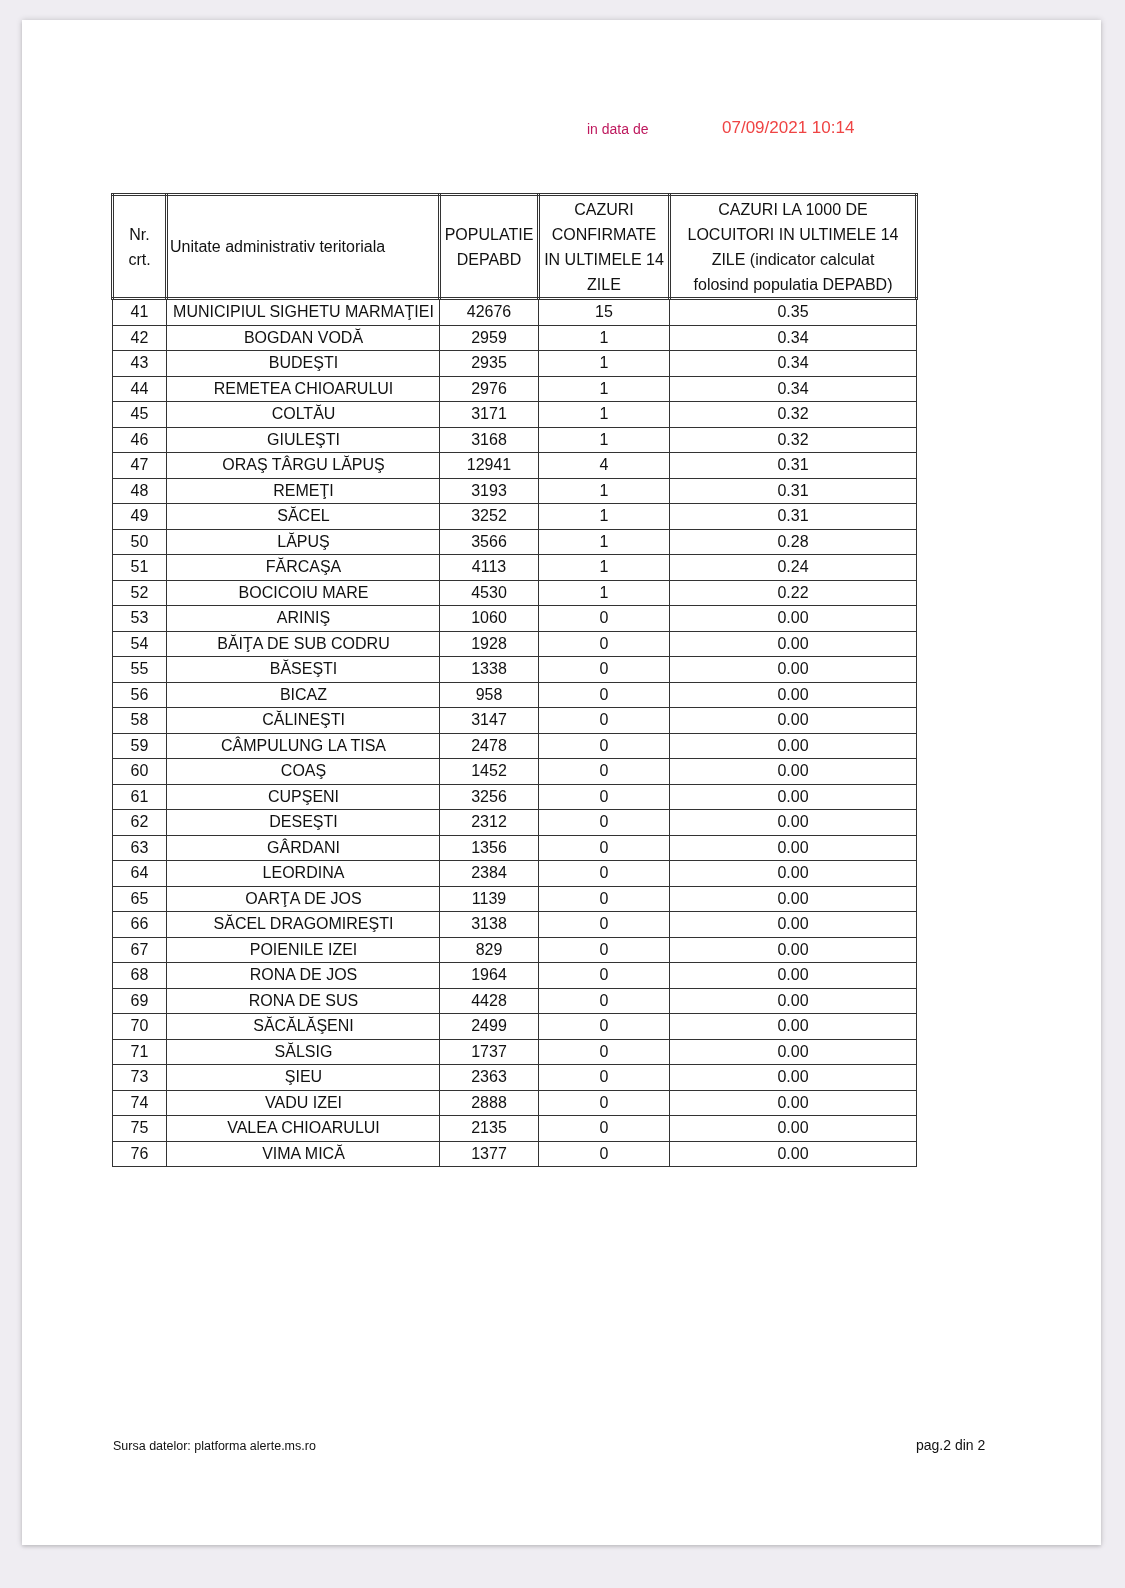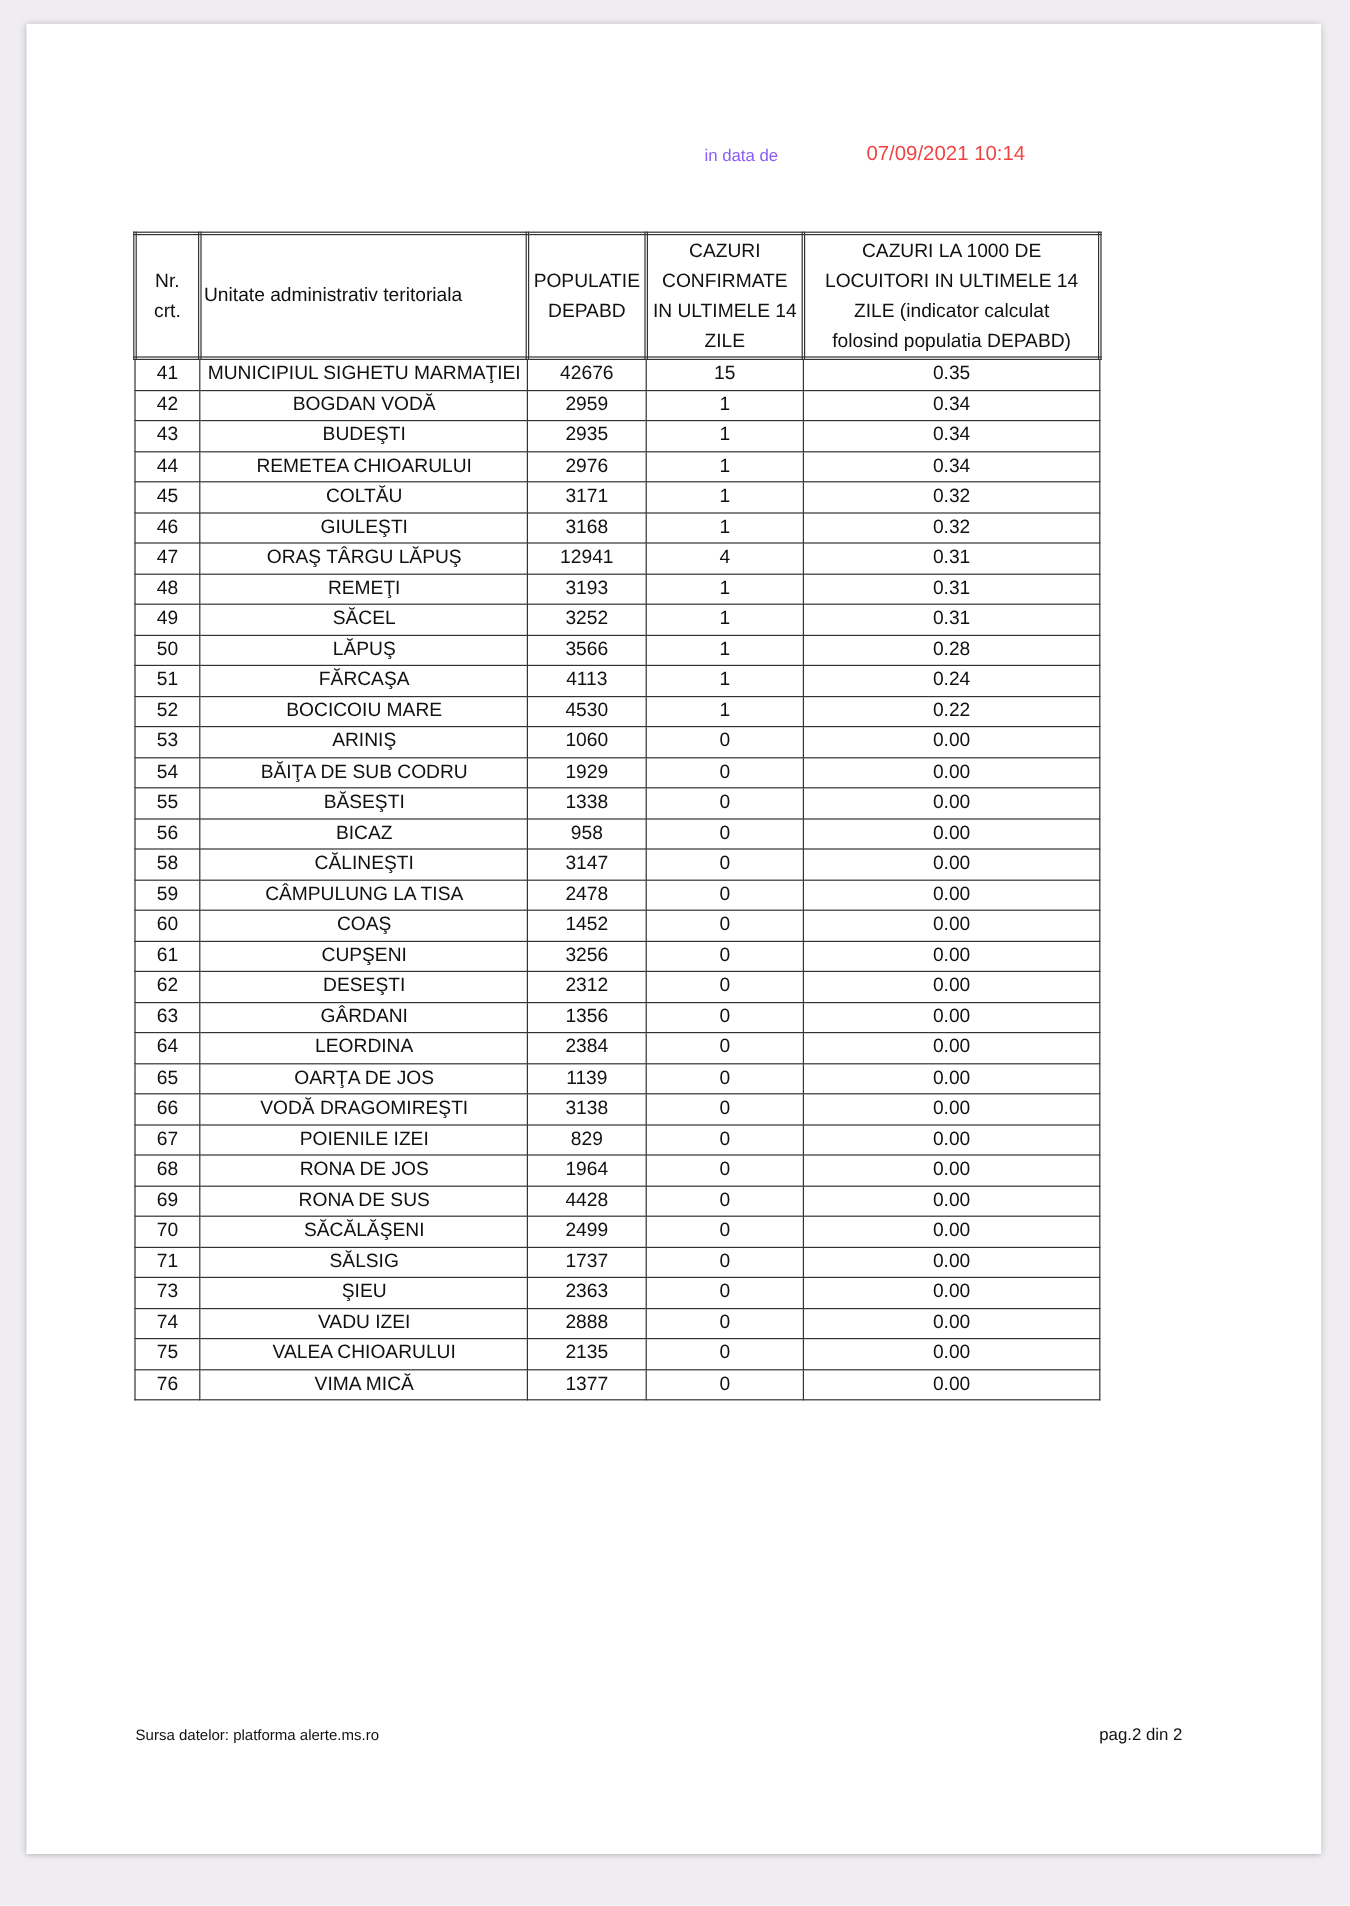--- a/index.html
+++ b/index.html
@@ -13,21 +13,21 @@
   }
   .page {
     position: absolute;
     left: 22px; top: 20px;
     width: 1079px; height: 1525px;
     background: #ffffff;
     box-shadow: 0 0 6px rgba(0,0,0,0.18), 0 2px 3px rgba(0,0,0,0.10);
   }
   .date-label {
     position: absolute; left: 565px; top: 101px;
-    font-size: 14px; color: #8b5cf6;
+    font-size: 14px; color: #be185d;
   }
   .date-value {
     position: absolute; left: 700px; top: 98px;
     font-size: 17px; color: #ef4444;
   }
   table.data {
     position: absolute;
     left: 89px; top: 173px;
     border-collapse: collapse;
     table-layout: fixed;
@@ -200,21 +200,21 @@
         <tr>
           <td>53</td>
           <td class="name">ARINIŞ</td>
           <td>1060</td>
           <td>0</td>
           <td>0.00</td>
         </tr>
         <tr>
           <td>54</td>
           <td class="name">BĂIŢA DE SUB CODRU</td>
-          <td>1929</td>
+          <td>1928</td>
           <td>0</td>
           <td>0.00</td>
         </tr>
         <tr>
           <td>55</td>
           <td class="name">BĂSEŞTI</td>
           <td>1338</td>
           <td>0</td>
           <td>0.00</td>
         </tr>
@@ -276,21 +276,21 @@
         </tr>
         <tr>
           <td>65</td>
           <td class="name">OARŢA DE JOS</td>
           <td>1139</td>
           <td>0</td>
           <td>0.00</td>
         </tr>
         <tr>
           <td>66</td>
-          <td class="name">VODĂ DRAGOMIREŞTI</td>
+          <td class="name">SĂCEL DRAGOMIREŞTI</td>
           <td>3138</td>
           <td>0</td>
           <td>0.00</td>
         </tr>
         <tr>
           <td>67</td>
           <td class="name">POIENILE IZEI</td>
           <td>829</td>
           <td>0</td>
           <td>0.00</td>

